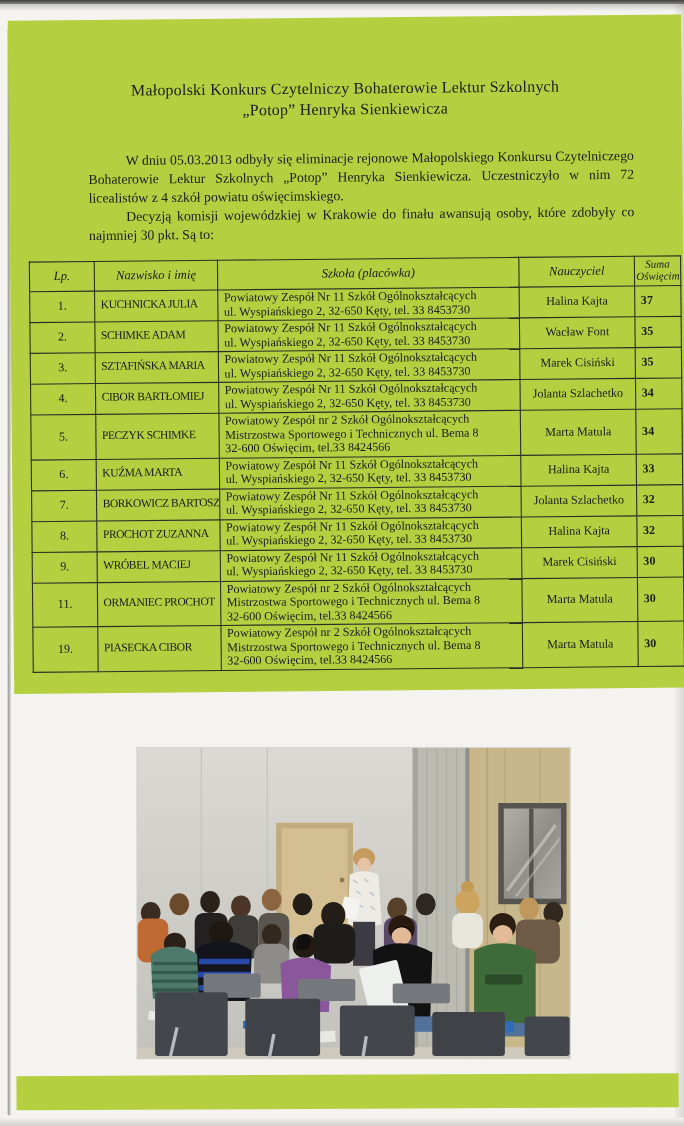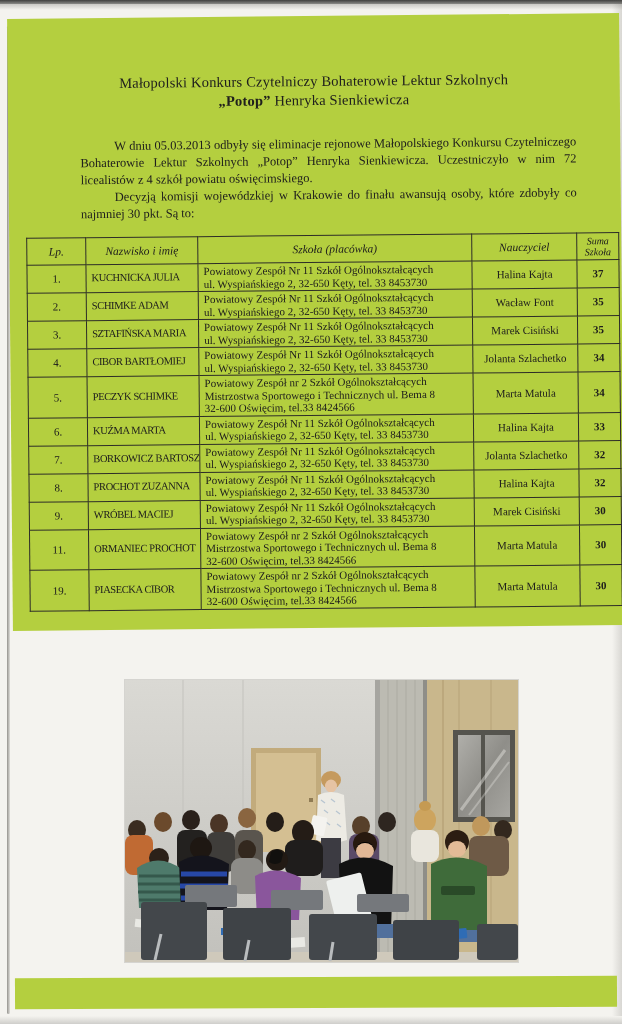--- a/index.html
+++ b/index.html
@@ -26,42 +26,42 @@
                  background:linear-gradient(90deg, rgba(0,0,0,0), rgba(90,88,84,.18)); }
 
   
   .green-sheet {
     position:absolute; left:10px; top:16px; width:612px; height:612px;
     background:var(--sheet-green, #b4cf3f);
     transform:rotate(-0.55deg);
   }
   .doc-title { padding-top:56px; text-align:center;
                font-size:14.5px; line-height:19px; letter-spacing:.2px; }
-  .doc-title .q { font-weight:bold; }
+  .doc-title .q { font-weight:normal; }
   .doc-body { margin:26px 44px 0 72px; text-align:justify;
               font-size:12.5px; line-height:17px; }
   .doc-body p { text-indent:34px; }
 
   table.results {
     margin:14px 0 0 17px; width:592px;
     border-collapse:collapse; table-layout:fixed;
     font-size:11px; line-height:12.5px;
   }
   table.results th, table.results td {
     border:1.4px solid #2e2e28; padding:1px 5px; overflow:hidden;
     vertical-align:middle;
   }
   table.results th { font-style:italic; font-weight:normal; font-size:11.5px;
                      text-align:center; padding:4px 2px; }
   table.results th.h-sum { font-size:10px; line-height:11px; padding:2px 1px; }
   td.c-lp      { text-align:center; }
   td.c-name    { font-size:10.5px; letter-spacing:-0.4px; white-space:nowrap; }
   td.c-school  { font-size:11px; }
   td.c-teacher { text-align:center; }
-  td.c-points  { text-align:center; font-weight:bold; }
+  td.c-points  { font-weight:bold; }
 
   
   .photo { position:absolute; left:125px; top:680px; width:393px; height:282px;
            background:#c9c8c3; box-shadow:0 0 0 1px rgba(120,120,115,.25); }
   .photo svg { display:block; width:100%; height:100%; }
 
   
   .footer-bar { position:absolute; left:15px; top:977px; width:602px; height:31px;
                 background:var(--sheet-green, #b4cf3f); transform:rotate(-0.25deg); }
 </style>
@@ -90,21 +90,21 @@
         <col style="width:274px">
       <col style="width:105px">
         <col style="width:42px">
     </colgroup>
     <thead>
       <tr>
         <th>Lp.</th>
         <th>Nazwisko i imię</th>
         <th>Szkoła (placówka)</th>
         <th>Nauczyciel</th>
-        <th class="h-sum">Suma Szkoła</th>
+        <th class="h-sum">Suma Oświęcim</th>
       </tr>
     </thead>
     <tbody id="table-body">
         <tr>
           <td class="c-lp">1.</td>
           <td class="c-name">KUCHNICKA JULIA</td>
           <td class="c-school">
             <div>Powiatowy Zespół Nr 11 Szkół Ogólnokształcących</div>
             <div>ul. Wyspiańskiego 2, 32-650 Kęty, tel. 33 8453730</div>
           </td>

